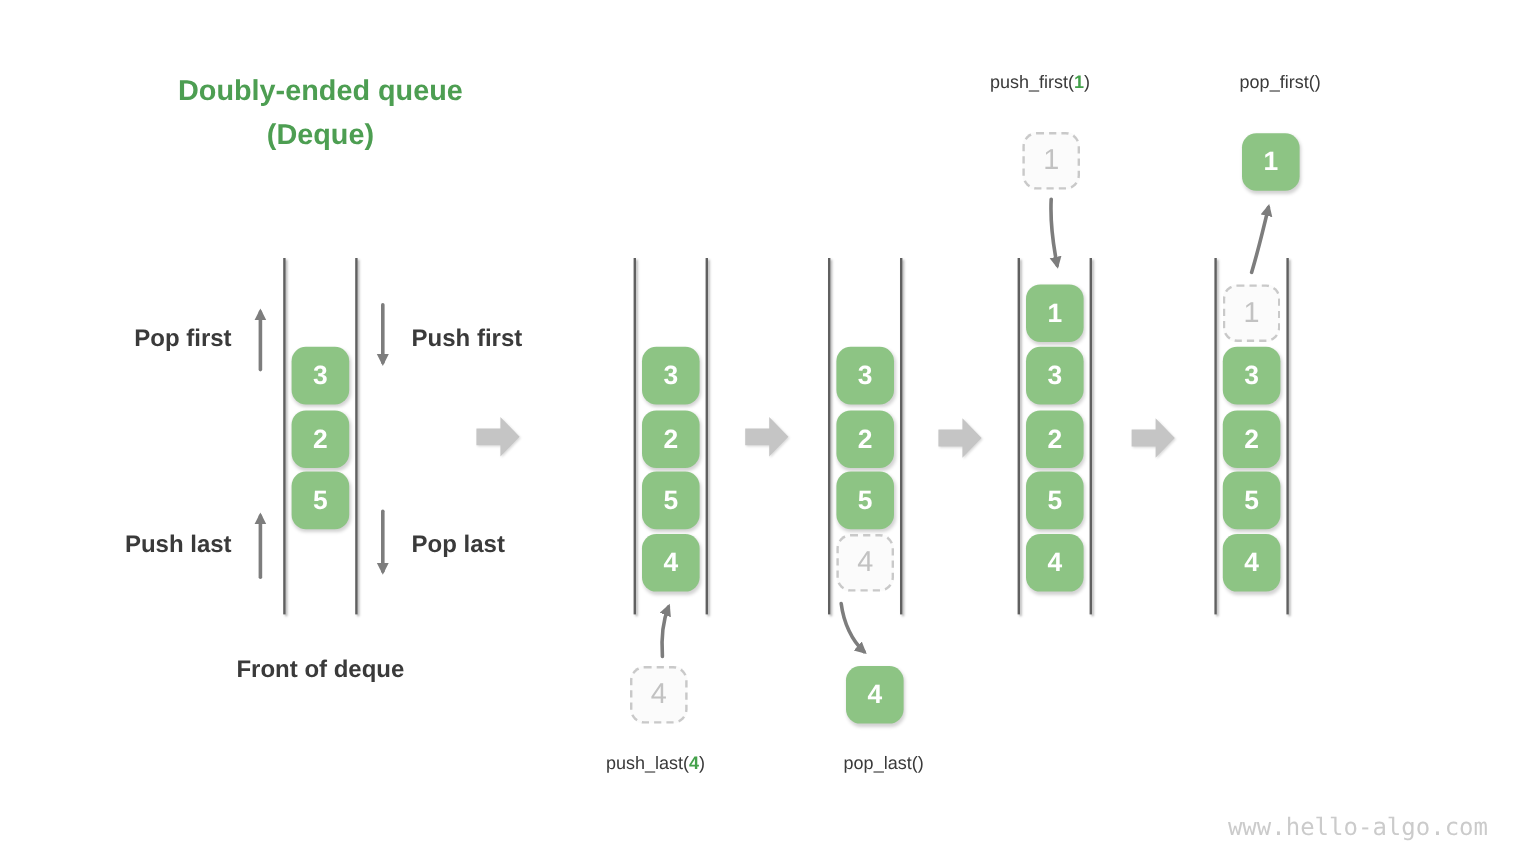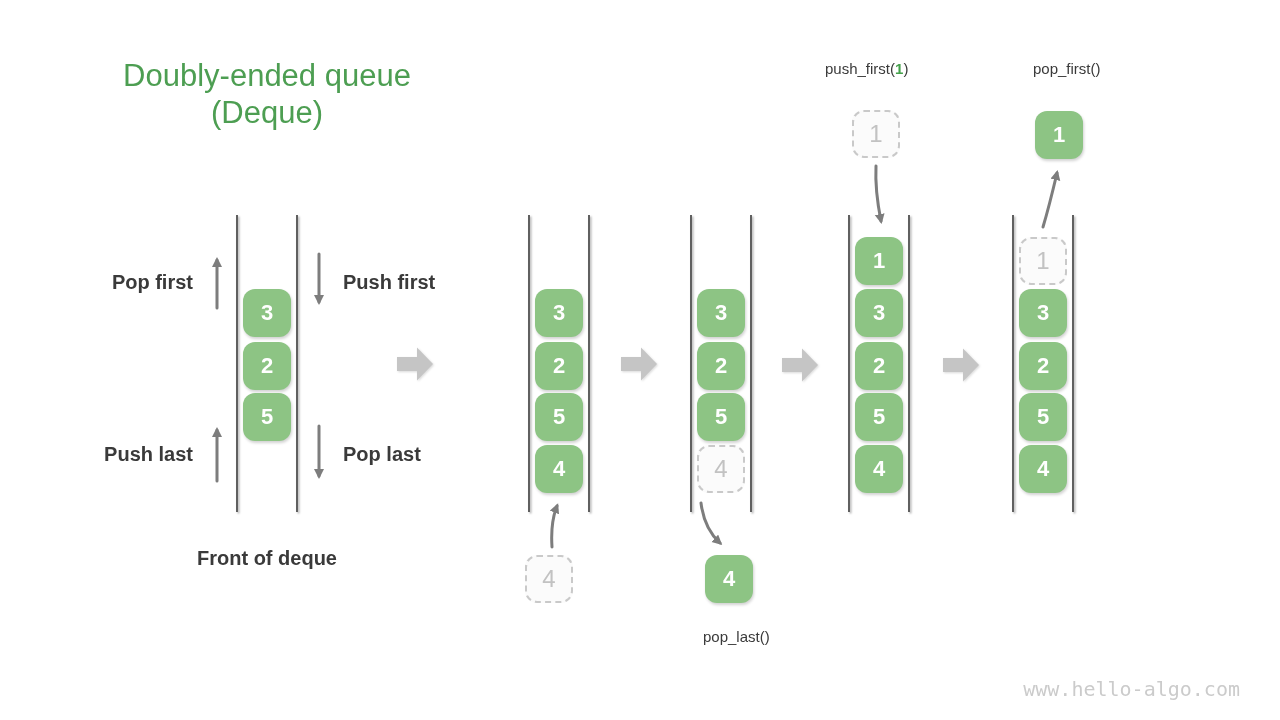--- a/index.html
+++ b/index.html
@@ -13,21 +13,21 @@
     height:720px;
     background:#ffffff;
     overflow:hidden;
   }
 
   
   .diagram-title{
     position:absolute; left:100px; top:57px; width:334px;
     text-align:center;
     color:var(--title-green,#4d9e52);
-    font-size:31px; font-weight:normal; line-height:37px;
+    font-size:24px; font-weight:bold; line-height:37px;
   }
   .zone-label{
     position:absolute; left:117px; width:300px;
     text-align:center;
     color:var(--label-dark,#3a3a3a);
     font-size:20px; font-weight:bold;
   }
   .op-side-label{
     position:absolute;
     color:var(--label-dark,#3a3a3a);
@@ -200,19 +200,20 @@
     <div class="cell s2">2</div>
     <div class="cell s3">5</div>
     <div class="cell s4">4</div>
   </div>
 
   <div class="float-cell dashed" style="left:525px;top:555px">4</div>
   <div class="float-cell" style="left:705px;top:555px">4</div>
   <div class="float-cell dashed" style="left:852px;top:110px">1</div>
   <div class="float-cell" style="left:1035px;top:111px">1</div>
 
+  <div class="op-code" style="left:505px;top:628px"><span>push_last(</span><span class="arg">4</span><span>)</span></div>
   <div class="op-code" style="left:703px;top:628px">pop_last()</div>
   <div class="op-code" style="left:825px;top:60px"><span>push_first(</span><span class="arg">1</span><span>)</span></div>
   <div class="op-code" style="left:1033px;top:60px">pop_first()</div>
 
   <div class="watermark">www.hello-algo.com</div>
 
 </div>
 
 </body></html>

